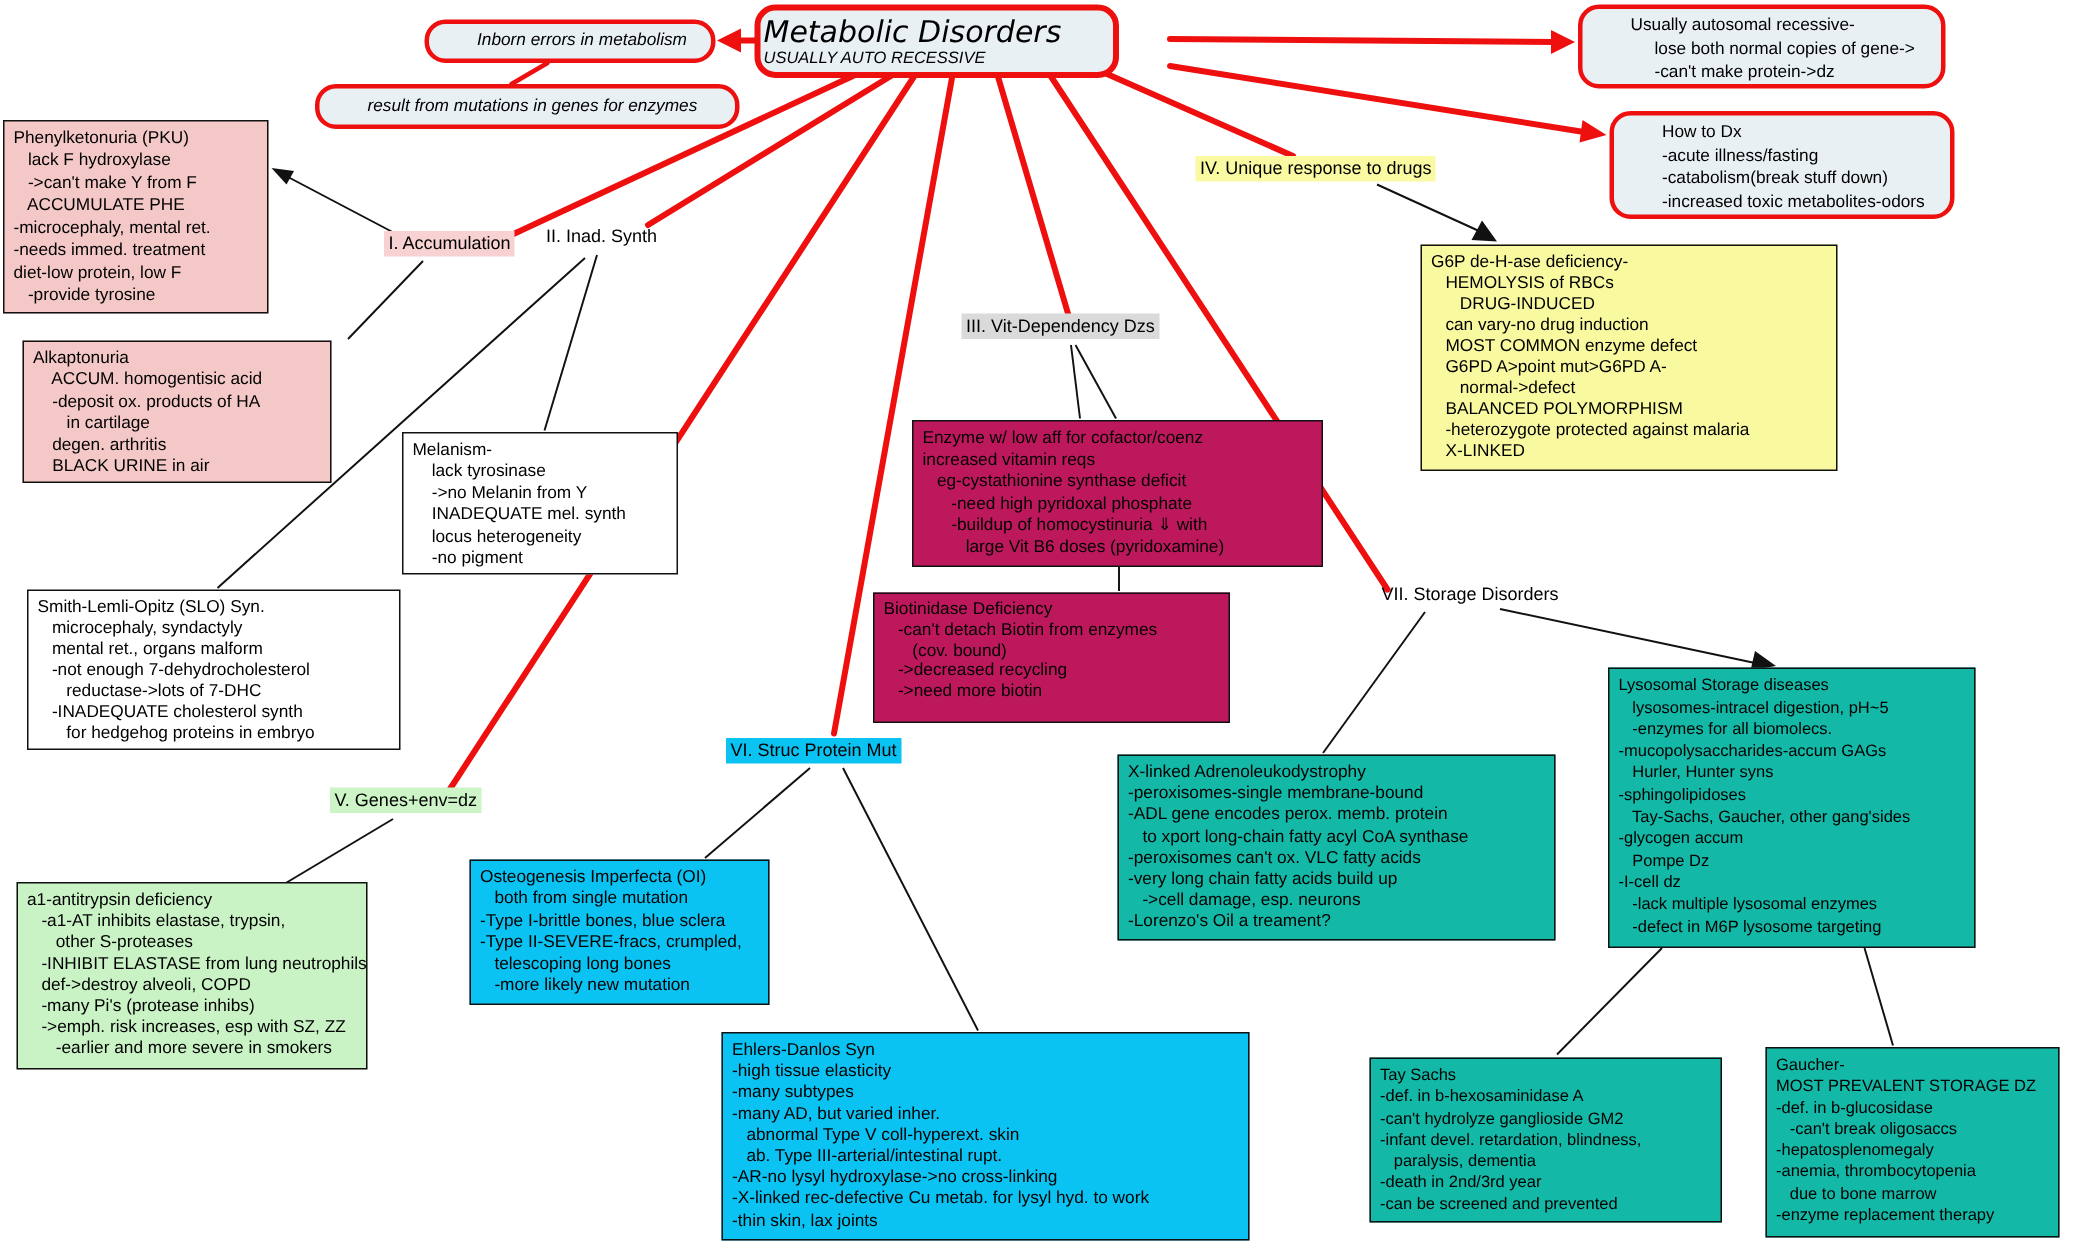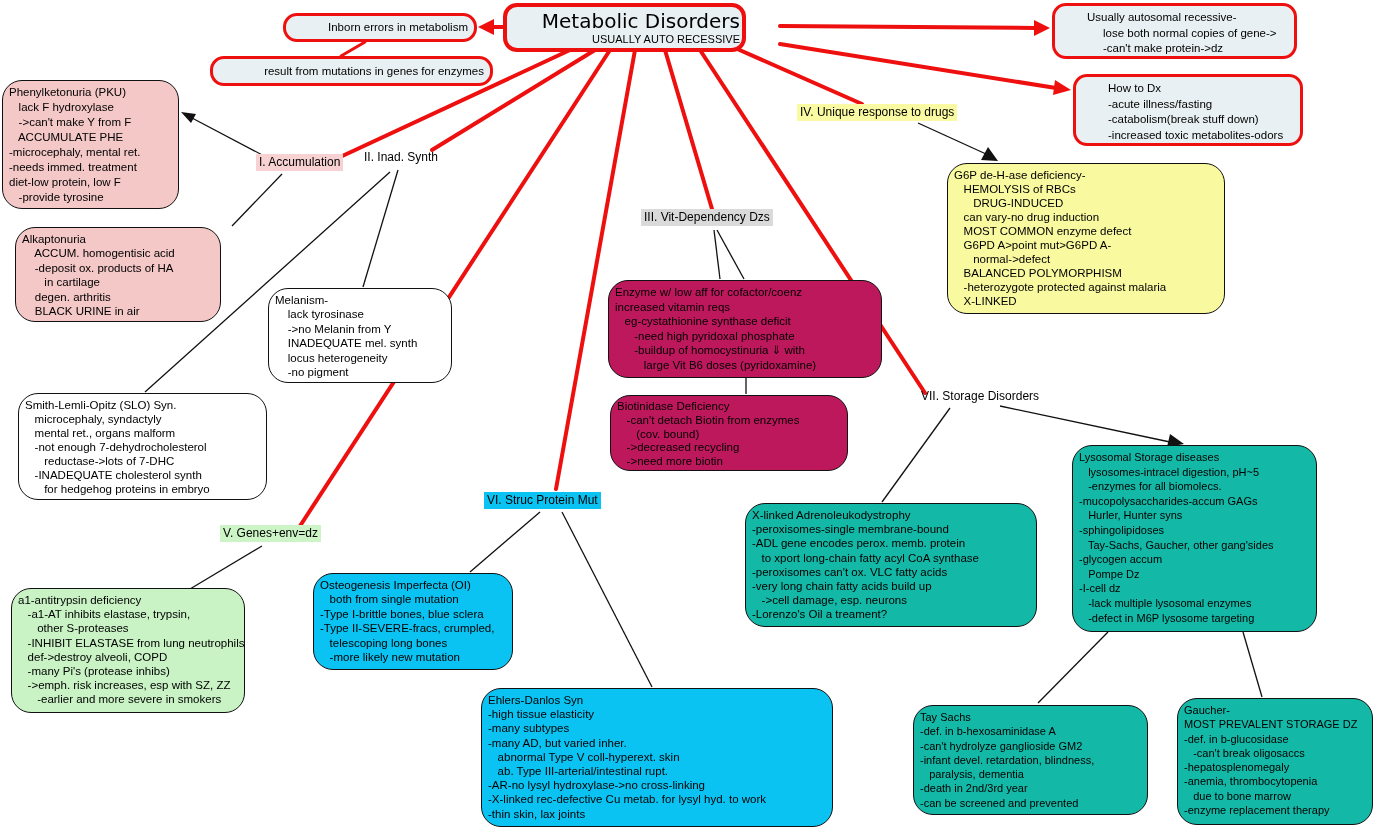--- a/index.html
+++ b/index.html
@@ -1,41 +1,41 @@
 <!DOCTYPE html>
 <html><head>
 <meta charset="utf-8">
 <style>
   html,body{margin:0;padding:0;background:#fff;}
   #canvas{position:relative;width:1388px;height:832px;background:#fff;overflow:hidden;
           font-family:"Liberation Sans",sans-serif;color:#000;}
   svg.wires{position:absolute;left:0;top:0;z-index:0;}
-  .node{position:absolute;z-index:1;border:1.6px solid #111;border-radius:20px;
+  .node{position:absolute;z-index:1;border:1.6px solid #111;border-radius:0;
         background:#fff;padding:4px 6px;font-size:11.5px;line-height:14.4px;box-sizing:border-box;}
   .node div{white-space:pre;}
   .rbox{border:3px solid #ee0f0f;border-radius:14px;background:#e9f0f3;padding-left:32px;}
-  .center{text-align:right;display:flex;flex-direction:column;justify-content:center;}
+  .center{text-align:left;display:flex;flex-direction:column;justify-content:center;font-style:italic;}
   .pink{background:#f5c8c8}.green{background:#c9f3c5}.cyan{background:#0bc3f3}
   .gray{background:#be185d}.blue{background:#14b8a6}.yellow{background:#f9f9a0}
   #n-title{left:503px;top:3px;width:243px;height:49px;border-width:4px;padding:2px;}
   #n-title .t-main{font-family:"DejaVu Sans",sans-serif;font-size:20px;line-height:24px;}
   #n-title .t-sub{font-size:11px;line-height:13px;}
   #n-inborn{left:283px;top:13px;width:194px;height:29px}
   #n-result{left:210px;top:56px;width:283px;height:30px}
   #n-usually{left:1052px;top:3px;width:245px;height:56px;line-height:15.5px}
   #n-howtodx{left:1073px;top:74px;width:230px;height:72px;line-height:15.5px}
   #n-pku{left:2px;top:80px;width:177px;height:129px;line-height:15px}
   #n-alkap{left:15px;top:227px;width:206px;height:95px}
   #n-melanism{left:268px;top:288px;width:184px;height:95px}
   #n-slo{left:18px;top:393px;width:249px;height:107px;line-height:14px}
   #n-a1at{left:11px;top:588px;width:234px;height:125px;line-height:14.2px}
   #n-oi{left:313px;top:573px;width:200px;height:97px}
   #n-ehlers{left:481px;top:688px;width:352px;height:139px;line-height:14.2px}
   #n-enzyme{left:608px;top:280px;width:274px;height:98px;line-height:14.6px}
-  #n-biotin{left:610px;top:395px;width:238px;height:76px;line-height:13.8px}
+  #n-biotin{left:582px;top:395px;width:238px;height:87px;line-height:13.8px}
   #n-g6p{left:947px;top:163px;width:278px;height:151px;line-height:14px}
   #n-xald{left:745px;top:503px;width:292px;height:124px;line-height:14.2px}
   #n-lyso{left:1072px;top:445px;width:245px;height:187px;font-size:11px;line-height:14.6px}
   #n-tay{left:913px;top:705px;width:235px;height:110px;font-size:11px;line-height:14.3px}
   #n-gaucher{left:1177px;top:698px;width:196px;height:127px;font-size:11px;line-height:14.3px}
   .lbl{position:absolute;z-index:1;font-size:12px;line-height:15px;padding:1px 3px;white-space:pre;}
   #l-i{left:256px;top:154px;background:#f8d2d2}
   #l-ii{left:361px;top:149px}
   #l-iii{left:641px;top:209px;background:#dadada}
   #l-iv{left:797px;top:104px;background:#fafaa2}

